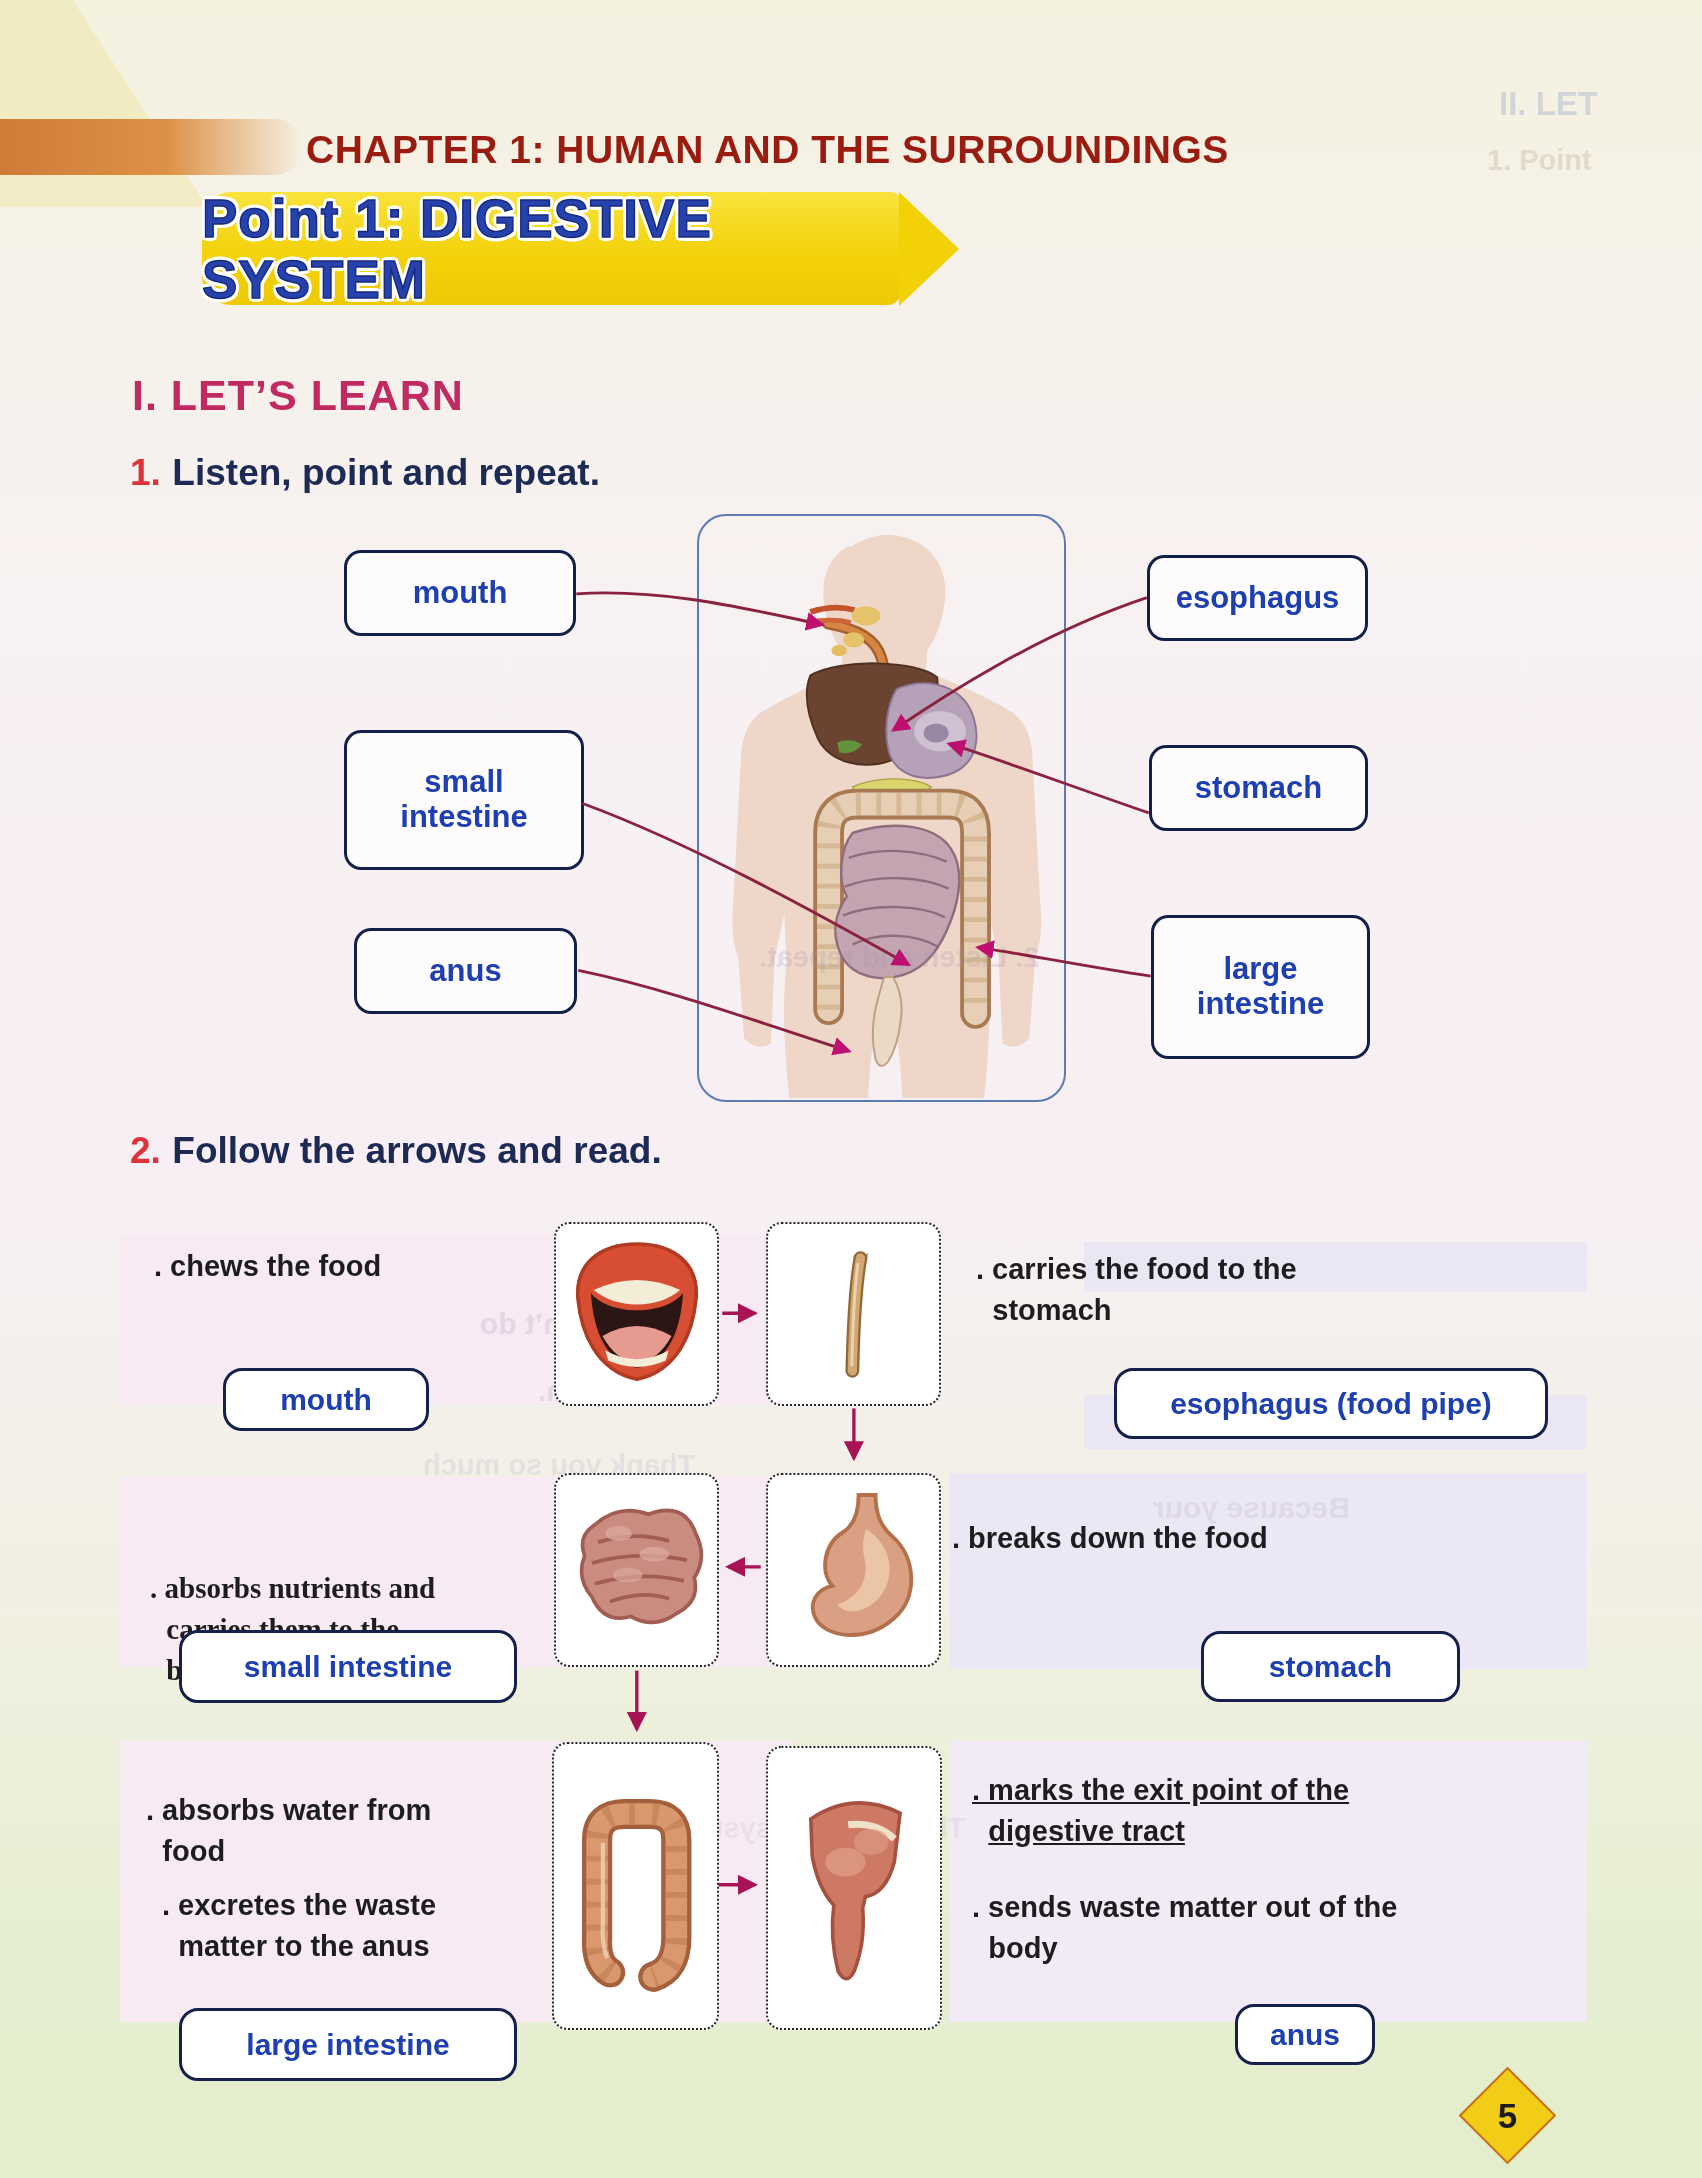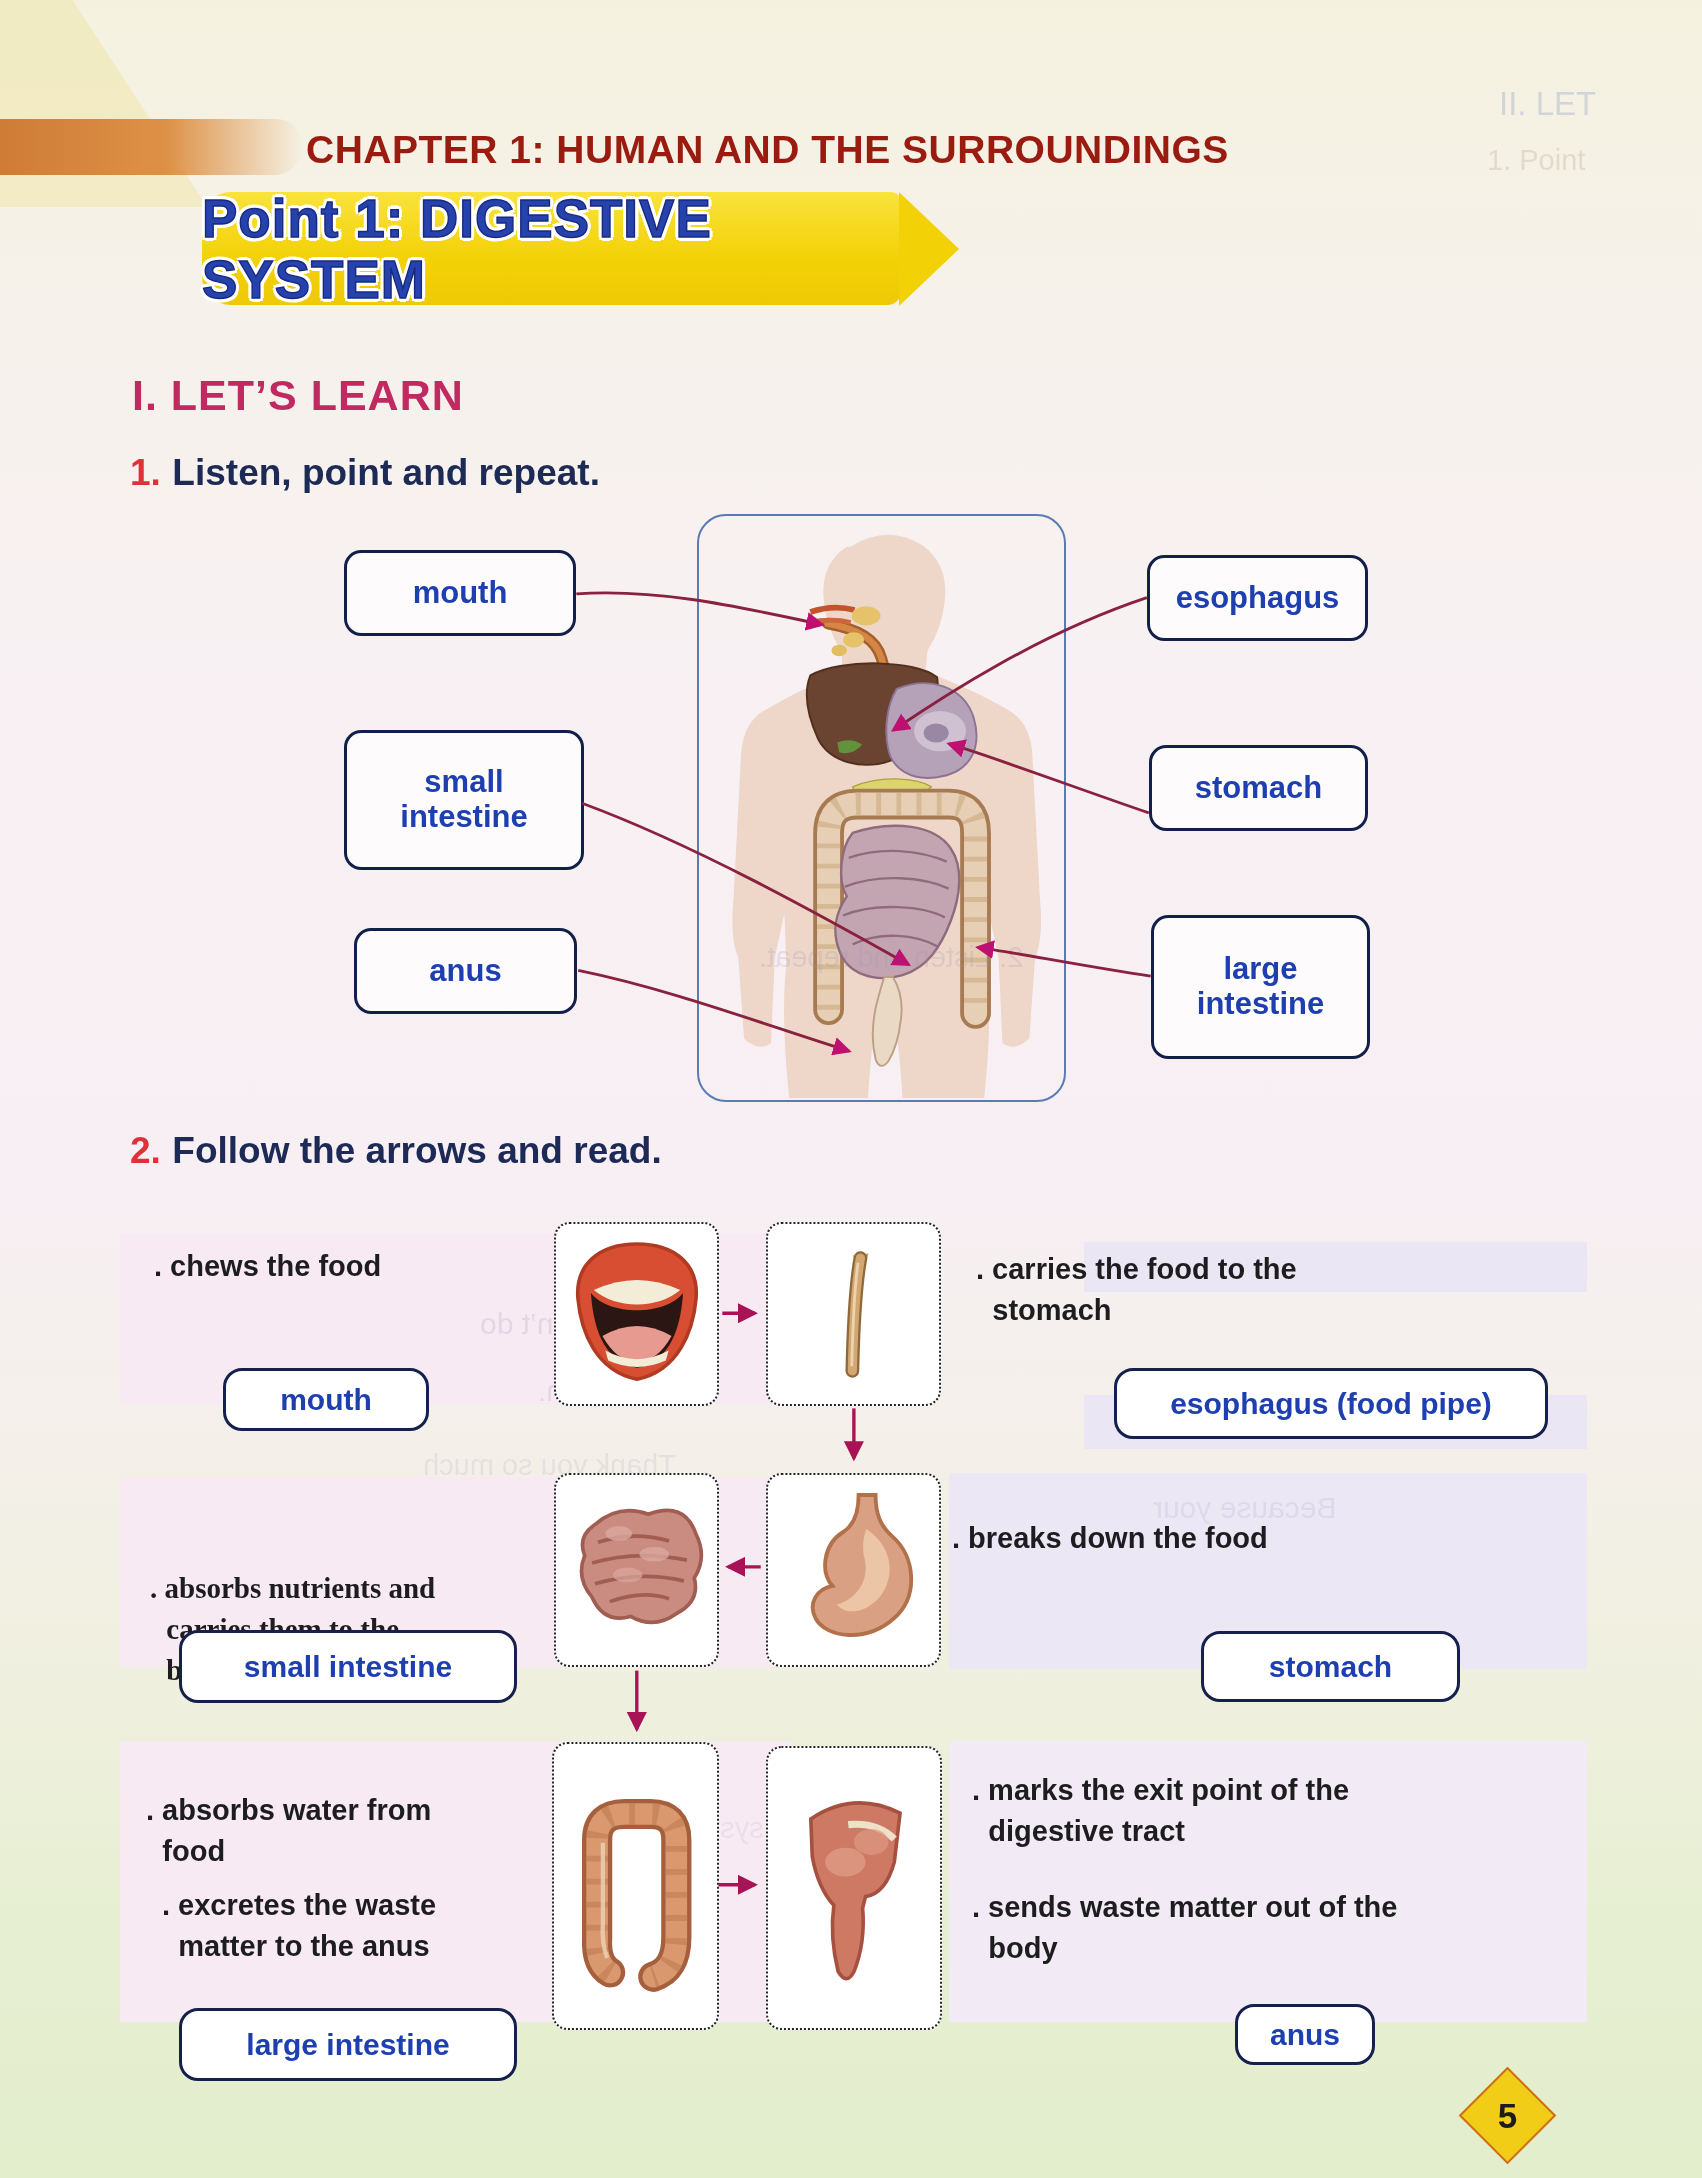--- a/index.html
+++ b/index.html
@@ -58,34 +58,34 @@
   #db-lgint{left:552px;top:1742px;width:167px;height:288px;}
   #db-anus{left:766px;top:1746px;width:176px;height:284px;}
   .pt{position:absolute;color:#1d1d1f;font-size:29px;font-weight:600;line-height:1.42;z-index:3;
     text-indent:-16.3px;padding-left:16.3px;}
   #pt-r0l{left:154px;top:1246px;width:403px;}
   #pt-r0r{left:976px;top:1249px;width:384px;}
   #pt-r1l{left:150px;top:1568px;width:288px;font-family:Liberation Serif, serif;}
   #pt-r1r{left:952px;top:1518px;width:538px;}
   #pt-r2l0{left:146px;top:1770px;width:317px;margin-top:20px;}
   #pt-r2l1{left:162px;top:1885px;width:327px;}
-  #pt-r2r0{left:972px;top:1770px;width:394px;}
+  #pt-r2r0{left:972px;top:1770px;width:394px;text-decoration:underline;}
   #pt-r2r1{left:972px;top:1887px;width:413px;}
   .fpill{position:absolute;background:#fff;border:3.8px solid #15204c;border-radius:19px;
     display:flex;align-items:center;justify-content:center;text-align:center;
     color:#1d3fb0;font-weight:800;font-size:30px;z-index:4;box-sizing:border-box;padding:1.9px 7.7px;}
   #fp-mouth{left:223px;top:1368px;width:206px;height:63px;}
   #fp-eso{left:1114px;top:1368px;width:434px;height:71px;}
   #fp-smint{left:179px;top:1630px;width:338px;height:73px;}
   #fp-sto{left:1201px;top:1631px;width:259px;height:71px;}
   #fp-lgint{left:179px;top:2008px;width:338px;height:73px;}
   #fp-anus{left:1235px;top:2004px;width:140px;height:61px;}
   .overlay{left:0;top:0;width:1702px;height:2179px;z-index:5;pointer-events:none;}
   
-  .ghost{position:absolute;font-weight:400;z-index:2;color:#a193b5;white-space:nowrap;}
+  .ghost{position:absolute;font-weight:700;z-index:2;color:#a193b5;white-space:nowrap;}
   .mir{transform:scaleX(-1);}
   #g0{left:1499px;top:85px;font-size:33px;color:#93a0c6;opacity:.35;}
   #g1{left:1487px;top:144px;font-size:29px;color:#b3a88e;opacity:.3;}
   #g2{left:759px;top:941px;font-size:29px;opacity:.22;}
   #g3{left:480px;top:1307px;font-size:30px;opacity:.22;}
   #g4{left:538px;top:1374px;font-size:30px;opacity:.2;}
   #g5{left:423px;top:1449px;font-size:29px;opacity:.16;}
   #g6{left:1153px;top:1491px;font-size:30px;opacity:.16;}
   #g7{left:672px;top:1812px;font-size:29px;opacity:.13;}
   

